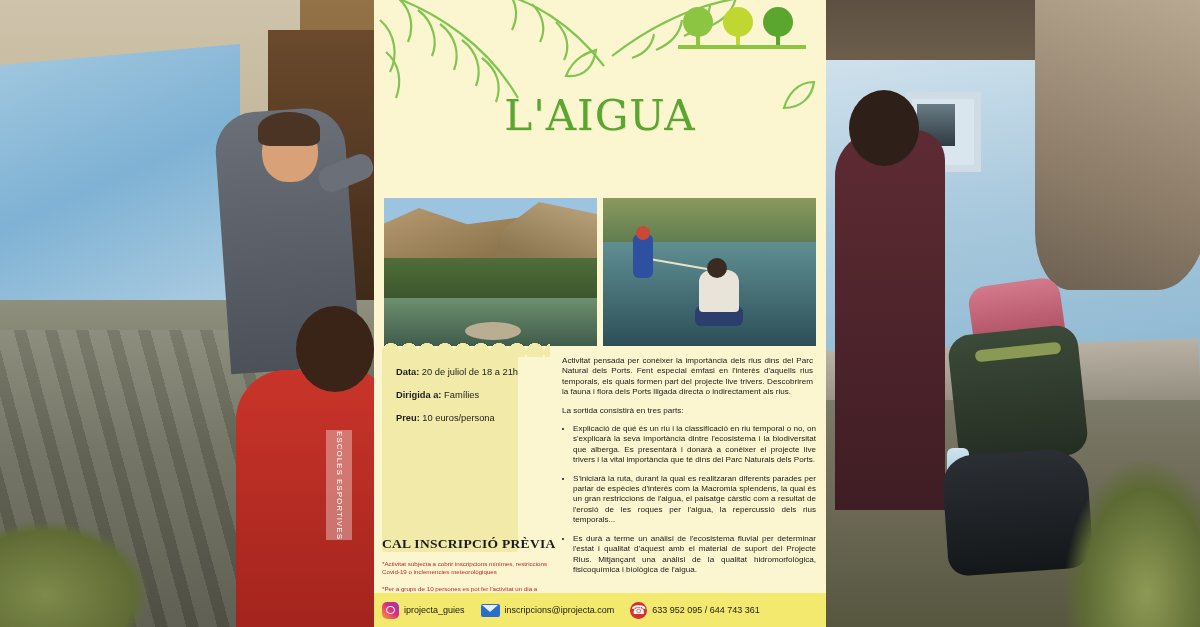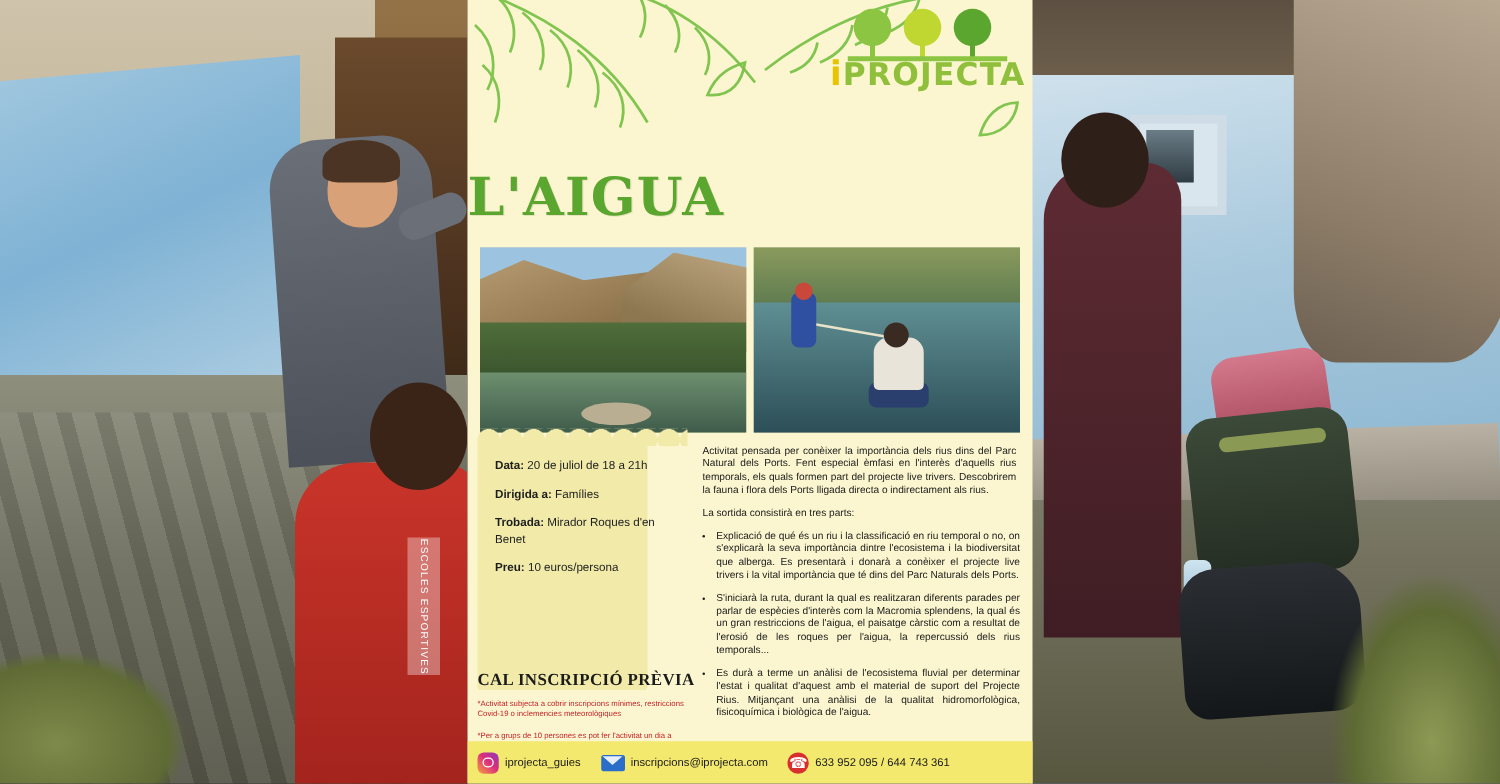--- a/index.html
+++ b/index.html
@@ -201,28 +201,28 @@
     letter-spacing: 1px;
     color: #c8b500;
   }
   .logo-text .i { color: #e8c400; font-size: 27px; }
   .logo-text .p { color: #8fbf3b; }
 
   .poster-title {
     position: absolute;
     left: 0; top: 92px;
     width: 452px;
+    text-align: center;
     font-family: "DejaVu Serif", serif;
-    font-weight: bold;
+    font-weight: normal;
     font-size: 42px;
     line-height: 48px;
     color: #5aa62e;
     letter-spacing: 1px;
     text-shadow: 1px 1px 0 rgba(0,0,0,.08);
-    margin-top: 42px;
   }
 
   .photos-row {
     position: absolute;
     left: 10px; top: 198px;
     width: 432px; height: 148px;
     display: flex;
     gap: 6px;
   }
   .ph {
@@ -431,23 +431,20 @@
     <div class="logo">
       <svg class="logo-circles" width="128" height="44" viewBox="0 0 128 44">
         <circle cx="20" cy="16" r="15" fill="#8cc542"></circle>
         <rect x="18" y="28" width="4" height="12" fill="#8cc542"></rect>
         <circle cx="60" cy="16" r="15" fill="#bfd730"></circle>
         <rect x="58" y="28" width="4" height="12" fill="#bfd730"></rect>
         <circle cx="100" cy="16" r="15" fill="#5aa62e"></circle>
         <rect x="98" y="28" width="4" height="12" fill="#5aa62e"></rect>
         <rect x="0" y="39" width="128" height="4" fill="#8cc542"></rect>
       </svg>
-      <div class="logo-text">
-        <span class="i">i</span><span class="p">PROJECTA</span>
-      </div>
     </div>
 
     <div class="poster-title">
       <div>L'AIGUA</div>
     </div>
 
     <div class="photos-row">
       <div class="ph ph1">
         <div class="sky"></div>
           <div class="cliff"></div>
@@ -465,21 +462,20 @@
         <div class="p2p"></div>
           <div class="p2"></div>
           <div class="p2h"></div>
       </div>
     </div>
 
     <div class="panel-left">
       <div class="panel-body">
         <p><b>Data:</b><span> 20 de juliol de 18 a 21h</span></p>
         <p><b>Dirigida a:</b><span> Famílies</span></p>
-        <p><b>Trobada:</b><span> Mirador Roques d'en Benet</span></p>
         <p><b>Preu:</b><span> 10 euros/persona</span></p>
       </div>
     </div>
 
     <div class="cal">CAL INSCRIPCIÓ PRÈVIA</div>
 
     <div class="notes">
       <p>*Activitat subjecta a cobrir inscripcions mínimes, restriccions Covid-19 o inclemencies meteorològiques</p>
       <p>*Per a grups de 10 persones es pot fer l'activitat un dia a convenir (avisar amb una setmana d'antelació)</p>
     </div>

